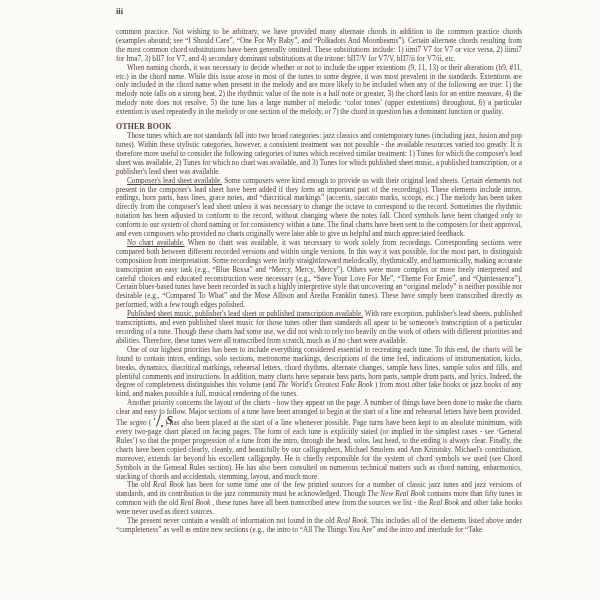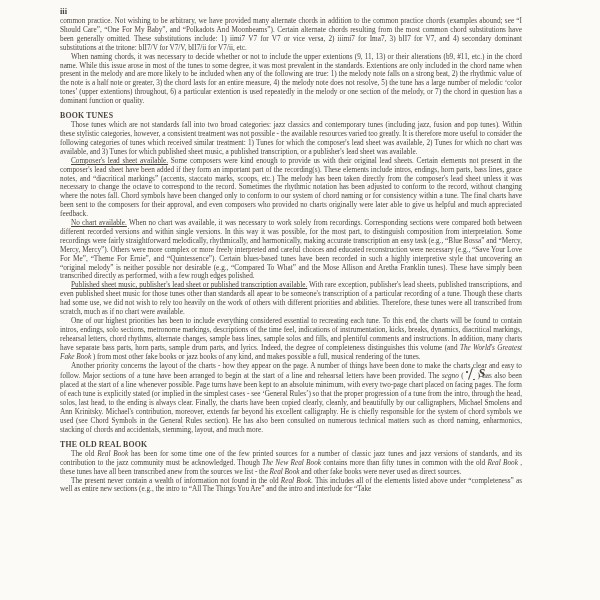--- a/index.html
+++ b/index.html
@@ -7,30 +7,30 @@
     width:600px;height:600px;
     background:#fbfaf6;
     font-family:"Liberation Serif","DejaVu Serif",serif;
     color:#4a443e;
     overflow:hidden;
   }
   .page{
     position:relative;
     width:600px;height:600px;
     box-sizing:border-box;
-    padding:6px 78px 0 60px;
+    padding:6px 78px 0 116px;
     overflow:hidden;
   }
   .page-number{
     font-weight:bold;
     font-size:8.5px;
     line-height:10px;
     margin:0;
   }
-  .content{margin-top:1px;}
+  .content{margin-top:12px;}
   .heading{
     font-weight:bold;
     font-size:7.8px;
     line-height:10px;
     margin:5px 0 0 0;
     letter-spacing:.2px;
   }
   p.para{
     margin:0;
     font-size:7.25px;
@@ -69,24 +69,23 @@
   .segno .s-d2{right:0;bottom:0;}
 </style>
 </head>
 <body>
 
 <div class="page">
   <div class="page-number">iii</div>
   <div class="content">
       <p class="para"><span class="n">common practice. Not wishing to be arbitrary, we have provided many alternate chords in addition to the common practice chords (examples abound; see “I Should Care”, “One For My Baby”, and “Polkadots And Moonbeams”). Certain alternate chords resulting from the most common chord substitutions have been generally omitted. These substitutions include: 1) iimi7 V7 for V7 or vice versa, 2) iiimi7 for Ima7, 3) bII7 for V7, and 4) secondary dominant substitutions at the tritone: bII7/V for V7/V, bII7/ii for V7/ii, etc.</span></p>
       <p class="para indent"><span class="n">When naming chords, it was necessary to decide whether or not to include the upper extentions (9, 11, 13) or their alterations (b9, #11, etc.) in the chord name. While this issue arose in most of the tunes to some degree, it was most prevalent in the standards. Extentions are only included in the chord name when present in the melody and are more likely to be included when any of the following are true: 1) the melody note falls on a strong beat, 2) the rhythmic value of the note is a half note or greater, 3) the chord lasts for an entire measure, 4) the melody note does not resolve, 5) the tune has a large number of melodic ‘color tones’ (upper extentions) throughout, 6) a particular extention is used repeatedly in the melody or one section of the melody, or 7) the chord in question has a dominant function or quality.</span></p>
-      <div class="heading">BOOK TUNES</div>
+      <div class="heading">OTHER BOOK</div>
       <p class="para indent"><span class="n">Those tunes which are not standards fall into two broad categories: jazz classics and contemporary tunes (including jazz, fusion and pop tunes). Within these stylistic categories, however, a consistent treatment was not possible - the available resources varied too greatly. It is therefore more useful to consider the following categories of tunes which received similar treatment: 1) Tunes for which the composer's lead sheet was available, 2) Tunes for which no chart was available, and 3) Tunes for which published sheet music, a published transcription, or a publisher's lead sheet was available.</span></p>
       <p class="para indent"><span class="bu">Composer's lead sheet available.</span><span class="n"> Some composers were kind enough to provide us with their original lead sheets. Certain elements not present in the composer's lead sheet have been added if they form an important part of the recording(s). These elements include intros, endings, horn parts, bass lines, grace notes, and “diacritical markings” (accents, staccato marks, scoops, etc.) The melody has been taken directly from the composer's lead sheet unless it was necessary to change the octave to correspond to the record. Sometimes the rhythmic notation has been adjusted to conform to the record, without changing where the notes fall. Chord symbols have been changed only to conform to our system of chord naming or for consistency within a tune. The final charts have been sent to the composers for their approval, and even composers who provided no charts originally were later able to give us helpful and much appreciated feedback.</span></p>
       <p class="para indent"><span class="bu">No chart available.</span><span class="n"> When no chart was available, it was necessary to work solely from recordings. Corresponding sections were compared both between different recorded versions and within single versions. In this way it was possible, for the most part, to distinguish composition from interpretation. Some recordings were fairly straightforward melodically, rhythmically, and harmonically, making accurate transcription an easy task (e.g., “Blue Bossa” and “Mercy, Mercy, Mercy”). Others were more complex or more freely interpreted and careful choices and educated reconstruction were necessary (e.g., “Save Your Love For Me”, “Theme For Ernie”, and “Quintessence”). Certain blues-based tunes have been recorded in such a highly interpretive style that uncovering an “original melody” is neither possible nor desirable (e.g., “Compared To What”  and the Mose Allison and Aretha Franklin tunes). These have simply been transcribed directly as performed, with a few rough edges polished.</span></p>
       <p class="para indent"><span class="bu">Published sheet music, publisher's lead sheet or published transcription available.</span><span class="n"> With rare exception, publisher's lead sheets, published transcriptions, and even published sheet music for those tunes other than standards all apear to be someone's transcription of a particular recording of a tune. Though these charts had some use, we did not wish to rely too heavily on the work of others with different priorities and abilities. Therefore, these tunes were all transcribed from scratch, much as if no chart were available.</span></p>
       <p class="para indent"><span class="n">One of our highest priorities has been to include everything considered essential to recreating each tune. To this end, the charts will be found to contain intros, endings, solo sections, metronome markings, descriptions of the time feel, indications of instrumentation, kicks, breaks, dynamics, diacritical markings, rehearsal letters, chord rhythms, alternate changes, sample bass lines, sample solos and fills, and plentiful comments and instructions. In addition, many charts have separate bass parts, horn parts, sample drum parts, and lyrics. Indeed, the degree of completeness distinguishes this volume (and </span><span class="i">The World's Greatest Fake Book</span><span class="n"> ) from most other fake books or jazz books of any kind, and makes possible a full, musical rendering of the tunes.</span></p>
       <p class="para indent"><span class="n">Another priority concerns the layout of the charts - how they appear on the page. A number of things have been done to make the charts clear and easy to follow. Major sections of a tune have been arranged to begin at the start of a line and rehearsal letters have been provided. The </span><span class="i">segno</span><span class="n">  ( </span><span class="segno"><span class="s-body">S</span><span class="s-slash"></span><span class="s-d1"></span><span class="s-d2"></span></span><span class="n"> ) has also been placed at the start of a line whenever possible. Page turns have been kept to an absolute minimum, with every two-page chart placed on facing pages. The form of each tune is explicitly stated (or implied in the simplest cases - see ‘General Rules’) so that the proper progression of a tune from the intro, through the head, solos, last head, to the ending is always clear. Finally, the charts have been copied clearly, cleanly, and beautifully by our calligraphers, Michael Smolens and Ann Krinitsky. Michael's contribution, moreover, extends far beyond his excellent calligraphy. He is chiefly responsible for the system of chord symbols we used (see Chord Symbols in the General Rules section). He has also been consulted on numerous technical matters such as chord naming, enharmonics, stacking of chords and accidentals, stemming, layout,  and much more.</span></p>
-      <div class="heading">THE OLD REAL BOOK</div>
       <p class="para indent"><span class="n">The old </span><span class="i">Real Book</span><span class="n"> has been for some time one of the few printed sources for a number of classic jazz tunes and jazz versions of standards, and its contribution to the jazz community must be acknowledged. Though </span><span class="i">The New Real Book</span><span class="n"> contains more than fifty tunes in common with the old </span><span class="i">Real Book</span><span class="n"> , these tunes have all been transcribed anew from the sources we list - the </span><span class="i">Real Book</span><span class="n"> and other fake books were never used as direct sources.</span></p>
       <p class="para indent"><span class="n">The present never contain a wealth of information not found in the old </span><span class="i">Real Book</span><span class="n">.  This includes all of the elements listed above under “completeness” as well as entire new sections (e.g., the intro to “All The Things You Are” and the intro and interlude for “Take</span></p>
     </div>
 </div>
 
 </body></html>

